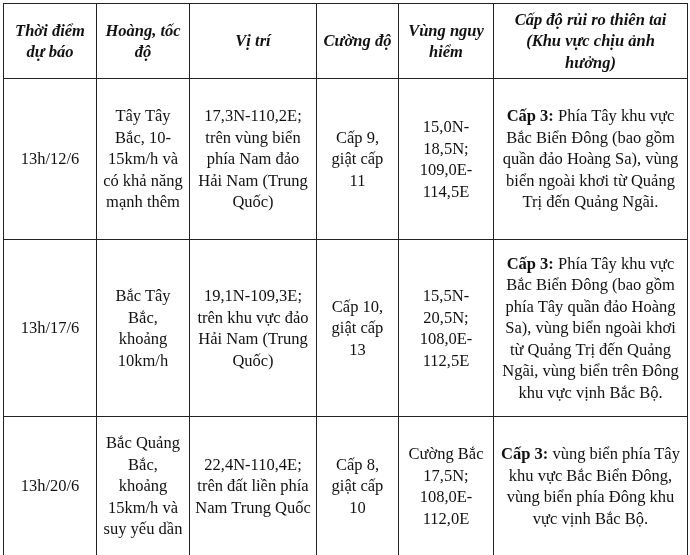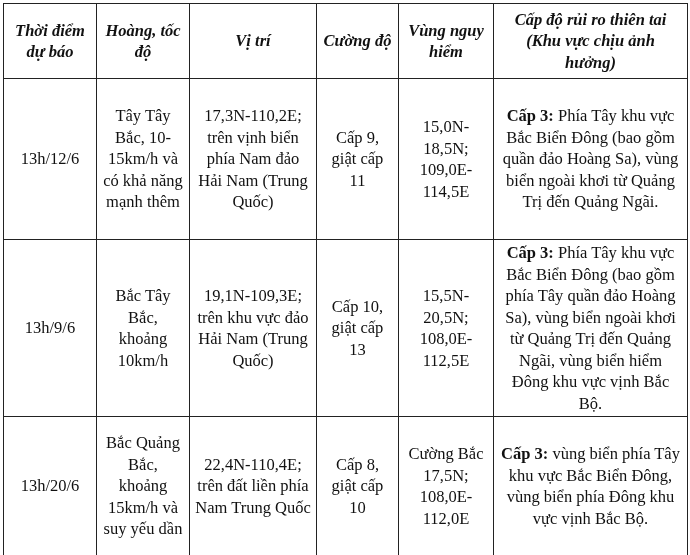--- a/index.html
+++ b/index.html
@@ -53,32 +53,32 @@
       <th>Vị trí</th>
       <th>Cường độ</th>
       <th>Vùng nguy hiểm</th>
       <th>Cấp độ rủi ro thiên tai (Khu vực chịu ảnh hưởng)</th>
     </tr>
   </thead>
   <tbody>
     <tr class="r1">
       <td>13h/12/6</td>
       <td>Tây Tây Bắc, 10-15km/h và có khả năng mạnh thêm</td>
-      <td>17,3N-110,2E; trên vịnh biển phía Nam đảo Hải Nam (Trung Quốc)</td>
+      <td>17,3N-110,2E; trên vùng biển phía Nam đảo Hải Nam (Trung Quốc)</td>
       <td>Cấp 9, giật cấp 11</td>
       <td>15,0N-18,5N; 109,0E-114,5E</td>
       <td class="risk"><b>Cấp 3:</b> <span>Phía Tây khu vực Bắc Biển Đông (bao gồm quần đảo Hoàng Sa), vùng biển ngoài khơi từ Quảng Trị đến Quảng Ngãi.</span></td>
     </tr>
     <tr class="r2">
-      <td>13h/9/6</td>
+      <td>13h/17/6</td>
       <td>Bắc Tây Bắc, khoảng 10km/h</td>
       <td>19,1N-109,3E; trên khu vực đảo Hải Nam (Trung Quốc)</td>
       <td>Cấp 10, giật cấp 13</td>
       <td>15,5N-20,5N; 108,0E-112,5E</td>
-      <td class="risk"><b>Cấp 3:</b> <span>Phía Tây khu vực Bắc Biển Đông (bao gồm phía Tây quần đảo Hoàng Sa), vùng biển ngoài khơi từ Quảng Trị đến Quảng Ngãi, vùng biển hiểm Đông khu vực vịnh Bắc Bộ.</span></td>
+      <td class="risk"><b>Cấp 3:</b> <span>Phía Tây khu vực Bắc Biển Đông (bao gồm phía Tây quần đảo Hoàng Sa), vùng biển ngoài khơi từ Quảng Trị đến Quảng Ngãi, vùng biển trên Đông khu vực vịnh Bắc Bộ.</span></td>
     </tr>
     <tr class="r3">
       <td>13h/20/6</td>
       <td>Bắc Quảng Bắc, khoảng 15km/h và suy yếu dần</td>
       <td>22,4N-110,4E; trên đất liền phía Nam Trung Quốc</td>
       <td>Cấp 8, giật cấp 10</td>
       <td>Cường Bắc 17,5N; 108,0E-112,0E</td>
       <td class="risk"><b>Cấp 3:</b> <span>vùng biển phía Tây khu vực Bắc Biển Đông, vùng biển phía Đông khu vực vịnh Bắc Bộ.</span></td>
     </tr>
   </tbody>

